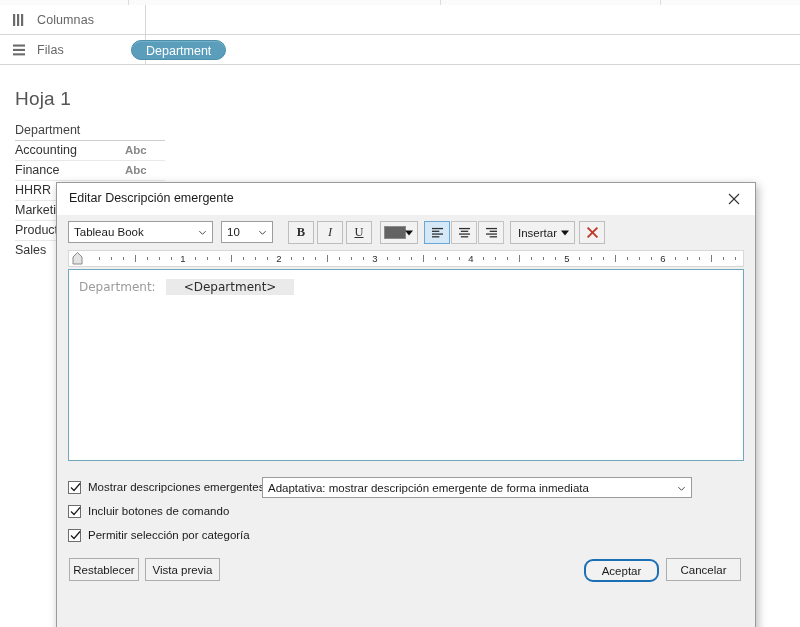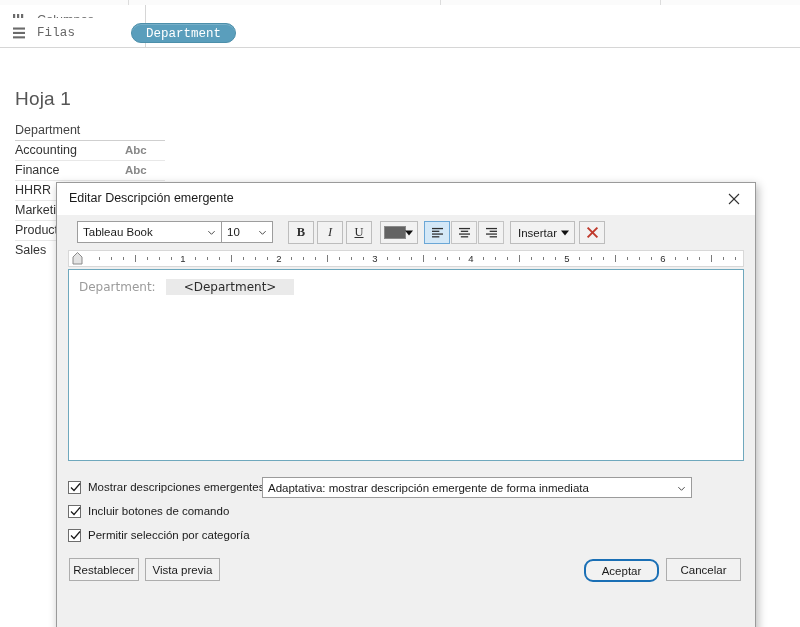--- a/index.html
+++ b/index.html
@@ -228,21 +228,21 @@
       <svg class="shelf-icon" viewBox="0 0 16 14">
         <rect x="1" y="1" width="2.2" height="12" fill="#6b6b6b"></rect>
         <rect x="5" y="1" width="2.2" height="12" fill="#6b6b6b"></rect>
         <rect x="9" y="1" width="2.2" height="12" fill="#6b6b6b"></rect>
       </svg>
       <span class="shelf-text">Columnas</span>
     </div>
     <div class="shelf-drop"></div>
   </div>
 
-  <div class="shelf-row" style="top:18px; height:30px;font-family:Liberation Mono, monospace;">
+  <div class="shelf-row" style="top:35px; height:30px;">
     <div class="shelf-label-cell">
       <svg class="shelf-icon" viewBox="0 0 16 14">
         <rect x="1" y="1.5" width="12" height="2.1" fill="#6b6b6b"></rect>
         <rect x="1" y="5.9" width="12" height="2.1" fill="#6b6b6b"></rect>
         <rect x="1" y="10.3" width="12" height="2.1" fill="#6b6b6b"></rect>
       </svg>
       <span class="shelf-text">Filas</span>
     </div>
     <div class="shelf-drop">
       <div class="pill" style="left:2px; top:5px;">Department</div>
@@ -291,21 +291,21 @@
           <line x1="1" y1="1" x2="11" y2="11" stroke="#333" stroke-width="1.1"></line>
           <line x1="11" y1="1" x2="1" y2="11" stroke="#333" stroke-width="1.1"></line>
         </svg>
       </div>
     </div>
 
     <div class="dlg-body">
 
       <div class="toolbar">
 
-        <div class="tb-select" style="left:0; width:145px;margin-left:9px;">
+        <div class="tb-select" style="left:0; width:145px;">
           <span>Tableau Book</span>
           <svg class="tb-caret-thin" viewBox="0 0 10 10">
             <polyline points="1.5,3.5 5,7 8.5,3.5" fill="none" stroke="#4a4a4a" stroke-width="1.1"></polyline>
           </svg>
         </div>
 
         <div class="tb-select" style="left:153px; width:52px;">
           <span>10</span>
           <svg class="tb-caret-thin" viewBox="0 0 10 10">
             <polyline points="1.5,3.5 5,7 8.5,3.5" fill="none" stroke="#4a4a4a" stroke-width="1.1"></polyline>

